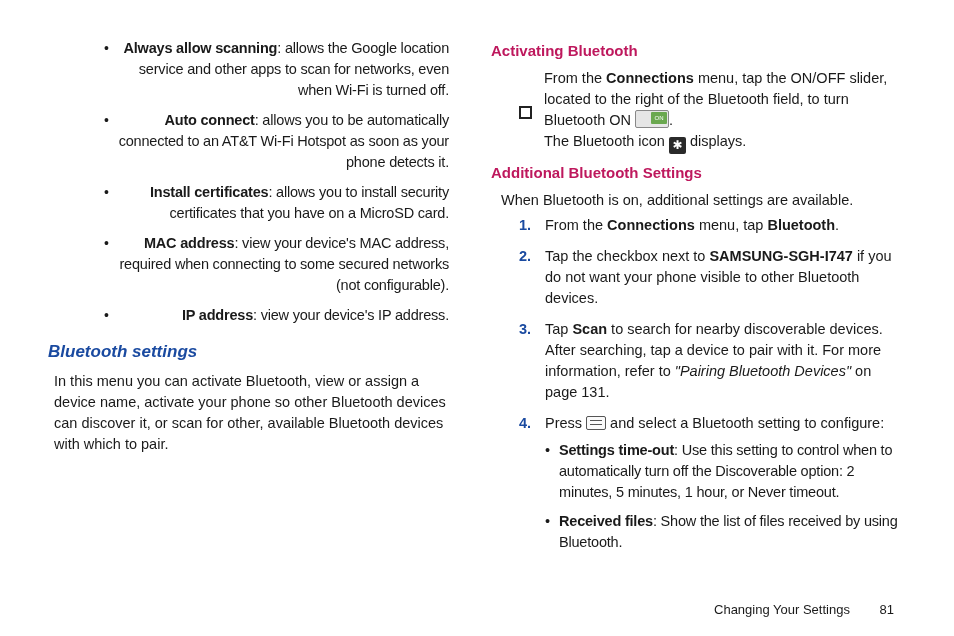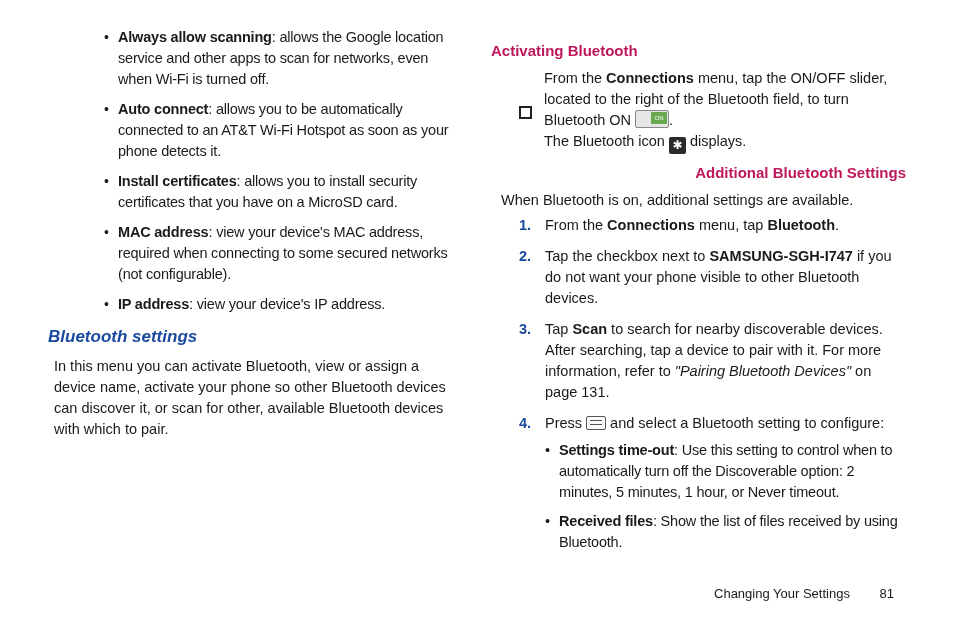--- a/index.html
+++ b/index.html
@@ -25,21 +25,22 @@
     flex: 1 1 0;
     min-width: 0;
   }
   .narrow {
     font-stretch: condensed;
     letter-spacing: -0.2px;
   }
   ul.bullets {
     list-style: none;
     padding: 0;
-    margin: 3px;
+    margin: 14px;
+    text-align: right;
   }
   ul.bullets > li {
     position: relative;
     padding-left: 14px;
     margin-bottom: 9px;
   }
   ul.bullets > li::before {
     content: "•";
     position: absolute;
     left: 0;
@@ -159,21 +160,21 @@
     position: absolute;
     left: 3px; right: 3px;
     height: 1px;
     background: #555;
   }
   .menu-icon::before { top: 3px; }
   .menu-icon::after  { top: 7px; }
   .footer {
     position: absolute;
     right: 60px;
-    bottom: 32px;
+    bottom: 16px;
     font-size: 13px;
   }
   .footer .pg { margin-left: 26px; }
   .italic { font-style: italic; }
 </style>
 </head>
 <body>
 
 <div class="page">
 
@@ -198,21 +199,21 @@
       <div class="content">
         <span>From the </span><span class="b">Connections</span><span> menu, tap the ON/OFF slider, located to the right of the Bluetooth field, to turn Bluetooth ON </span>
         <span class="on-switch">
             <span class="knob">ON</span>
           </span><span>.</span>
         <br>
         <span>The Bluetooth icon </span><span class="bt-icon">✱</span><span> displays.</span>
       </div>
     </div>
 
-    <div class="h-blue2" style="margin-top:8px;text-align:right;">Additional Bluetooth Settings</div>
+    <div class="h-blue2" style="margin-top:8px;">Additional Bluetooth Settings</div>
     <div style="margin:0 0 4px 10px;">When Bluetooth is on, additional settings are available.</div>
 
     <ol class="steps">
       <li>
         <span>From the </span><span class="b">Connections</span><span> menu, tap </span><span class="b">Bluetooth</span><span>.</span>
       </li>
       <li>
         <span>Tap the checkbox next to </span><span class="b">SAMSUNG-SGH-I747</span><span> if you do not want your phone visible to other Bluetooth devices.</span>
       </li>
       <li>

